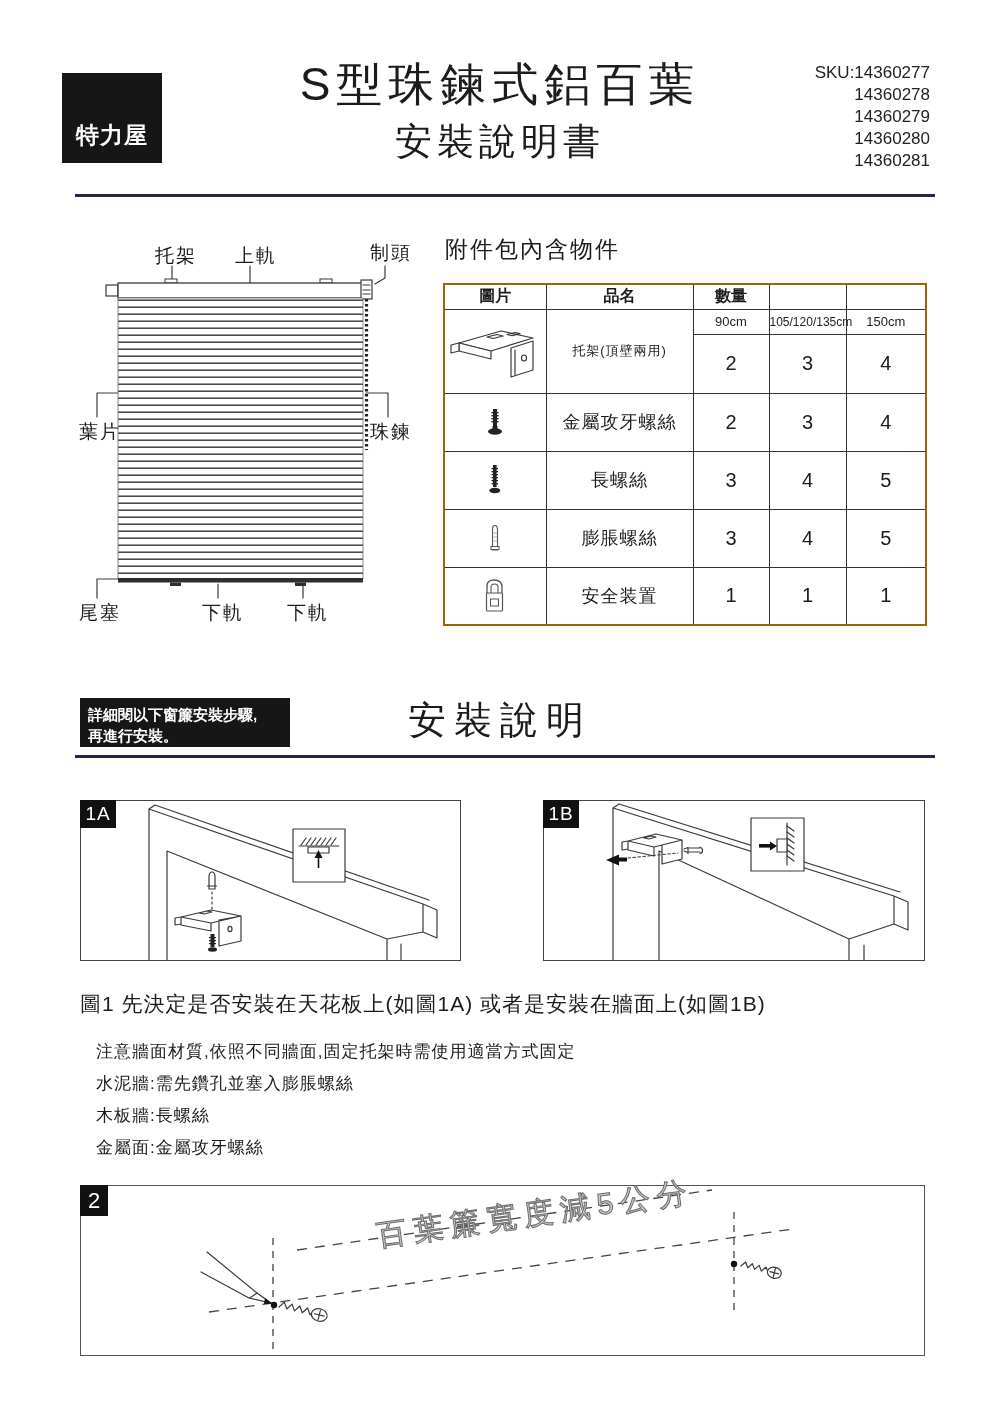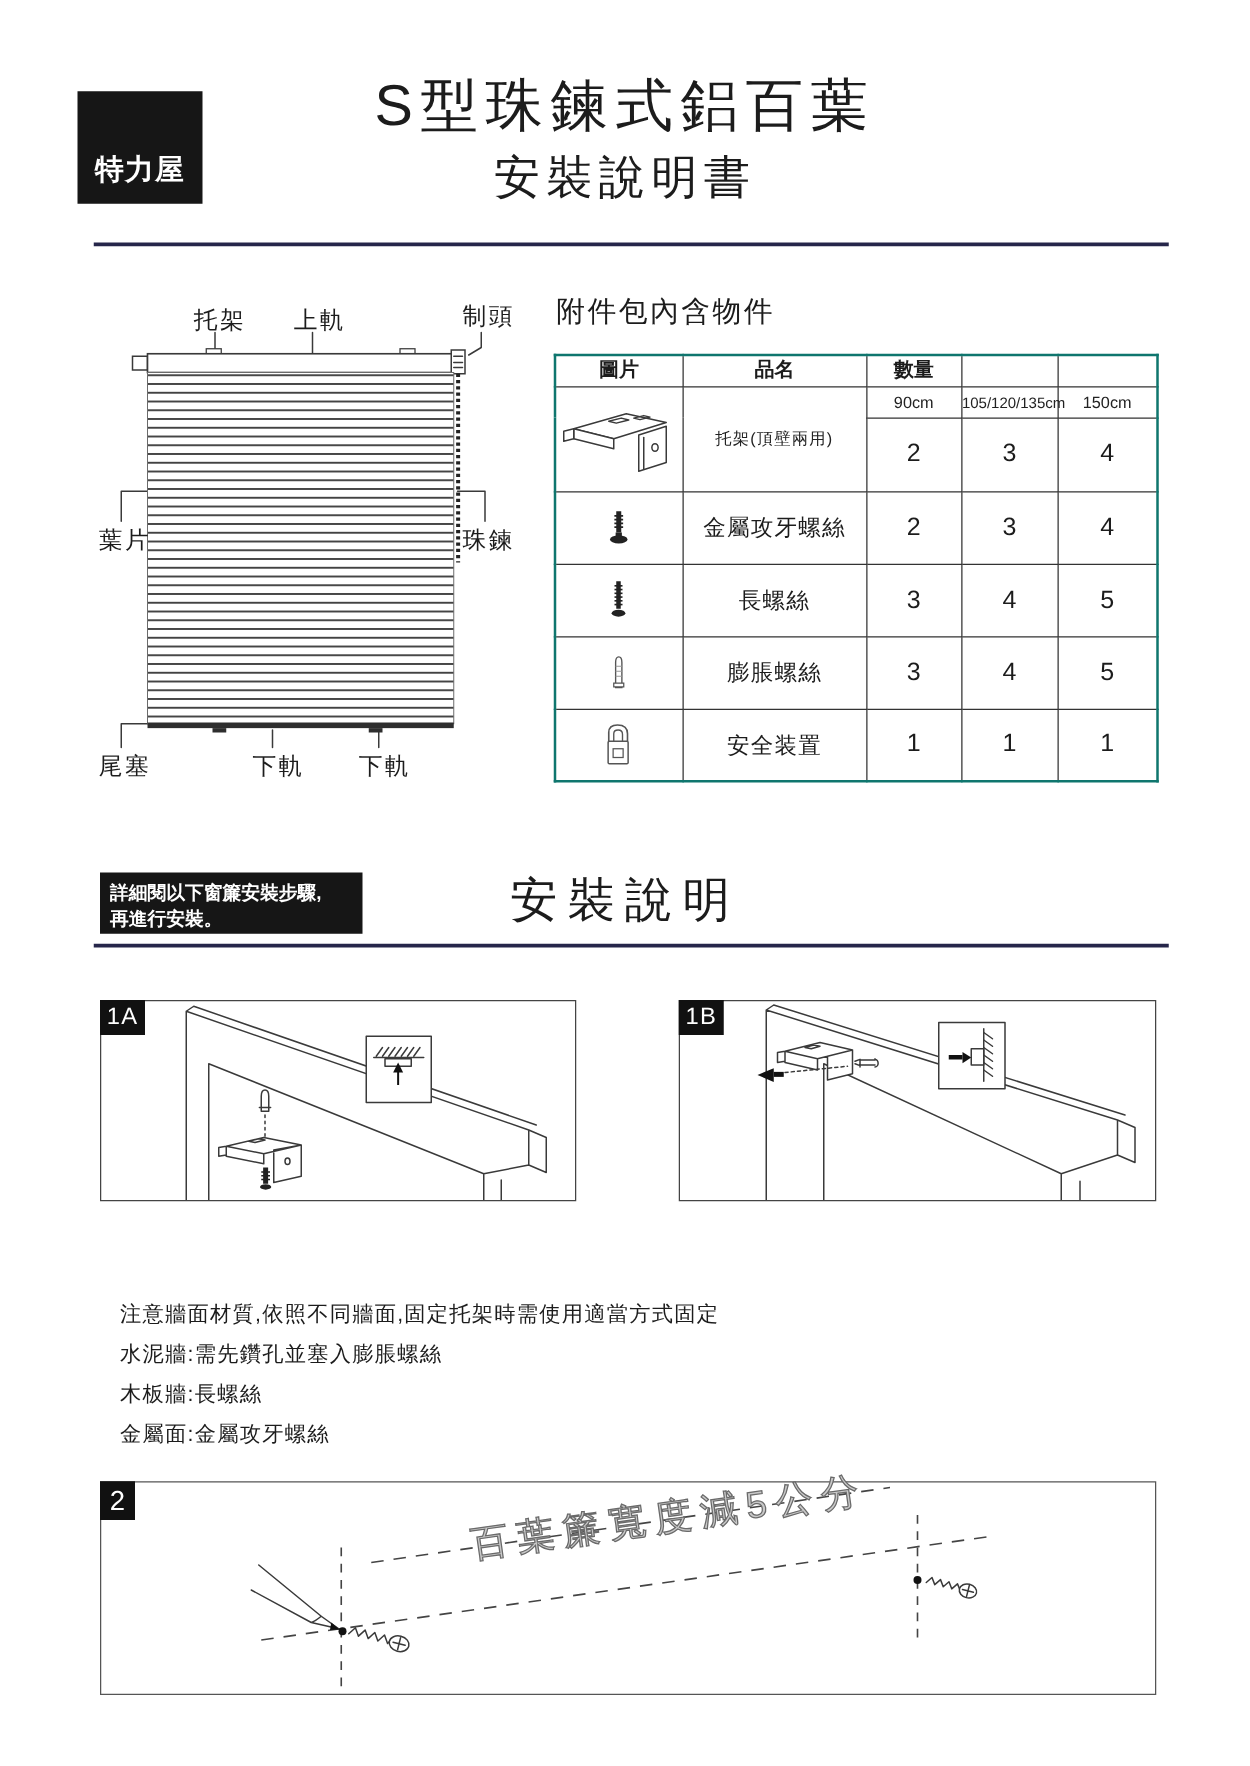--- a/index.html
+++ b/index.html
@@ -18,21 +18,21 @@
 
   
   .diagram{left:75px;top:238px;width:352px;height:392px;}
   .dlabel{position:absolute;font-size:19px;letter-spacing:2px;white-space:nowrap;}
 
   
   .acc-title{left:445px;top:234px;font-size:23px;font-weight:500;letter-spacing:2px;}
   .acc-table{left:443px;top:283px;}
   table{border-collapse:collapse;table-layout:fixed;width:482px;}
   td,th{border:1px solid #333;text-align:center;vertical-align:middle;padding:0;font-weight:normal;}
-  table{border:2px solid #0f766e;padding-left:32px;}
+  table{border:2px solid #a16207;padding-left:32px;}
   tr.h{height:25px;}  tr.h th{font-size:16px;font-weight:600;}
   tr.s{height:25px;}  tr.s td{font-size:13px;color:#222;}
   tr.q{height:59px;}
   tr.r{height:58px;}
   td.num{font-size:20px;}
   td.nm{font-size:18px;letter-spacing:1px;}
   td.ic{background:#fff;}
 
   
   .notice{left:80px;top:698px;width:196px;height:37px;background:#161616;color:#fff;
@@ -57,20 +57,27 @@
 
 <div class="page">
 
   <div class="abs logo">
     <span>特力屋</span>
   </div>
   <div class="abs titles">
     <div class="title1">S型珠鍊式鋁百葉</div>
     <div class="title2">安裝說明書</div>
   </div>
+  <div class="abs sku">
+    <div>SKU:14360277</div>
+    <div>14360278</div>
+    <div>14360279</div>
+    <div>14360280</div>
+    <div>14360281</div>
+  </div>
   <div class="abs rule" style="top:194px;"></div>
 
   <div class="abs diagram">
     <svg width="352" height="392" viewBox="0 0 352 392">
       <defs>
         <pattern id="slats" width="12" height="7" patternUnits="userSpaceOnUse">
           <rect width="12" height="7" fill="#ffffff"></rect>
           <line x1="0" y1="6.2" x2="12" y2="6.2" stroke="#3f3f3f" stroke-width="1.5"></line>
         </pattern>
       </defs>
@@ -266,20 +273,21 @@
         <rect x="207" y="17" width="53" height="53" fill="#fff"></rect>
         <path d="M243,22 V64"></path>
         <path d="M243,25 l7,5 M243,31 l7,5 M243,37 l7,5 M243,43 l7,5 M243,49 l7,5 M243,55 l7,5"></path>
         <rect x="233" y="38" width="10" height="13" fill="#fff"></rect>
       </g>
       <rect x="215" y="43" width="11" height="3.6" fill="#111"></rect>
       <polygon points="226,40.5 226,49.5 233,45" fill="#111"></polygon>
     </svg>
   </div>
 
+  <div class="abs caption">圖1 先決定是否安裝在天花板上(如圖1A) 或者是安裝在牆面上(如圖1B)</div>
   <div class="abs notes">
     <div>注意牆面材質,依照不同牆面,固定托架時需使用適當方式固定</div>
     <div>水泥牆:需先鑽孔並塞入膨脹螺絲</div>
     <div>木板牆:長螺絲</div>
     <div>金屬面:金屬攻牙螺絲</div>
   </div>
 
   <div class="abs figbox fig2">
     <div class="figtag tag2">2</div>
     <svg width="843" height="169" viewBox="0 0 843 169" style="position:absolute;left:0;top:0;">

